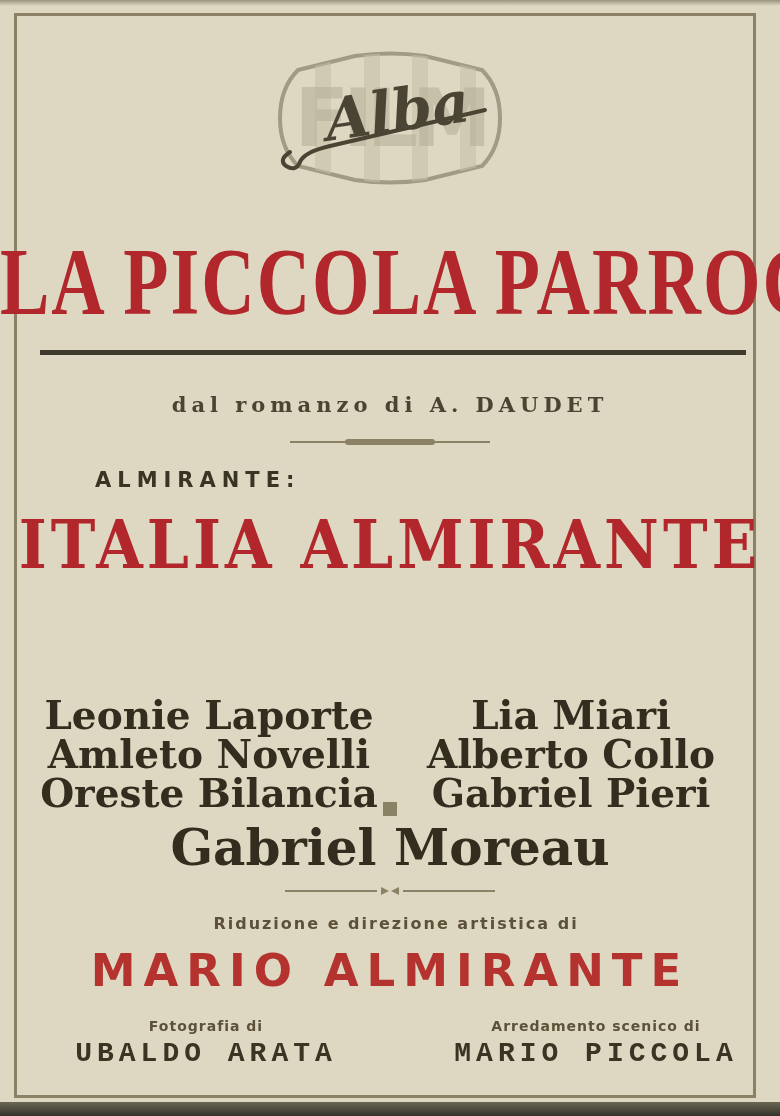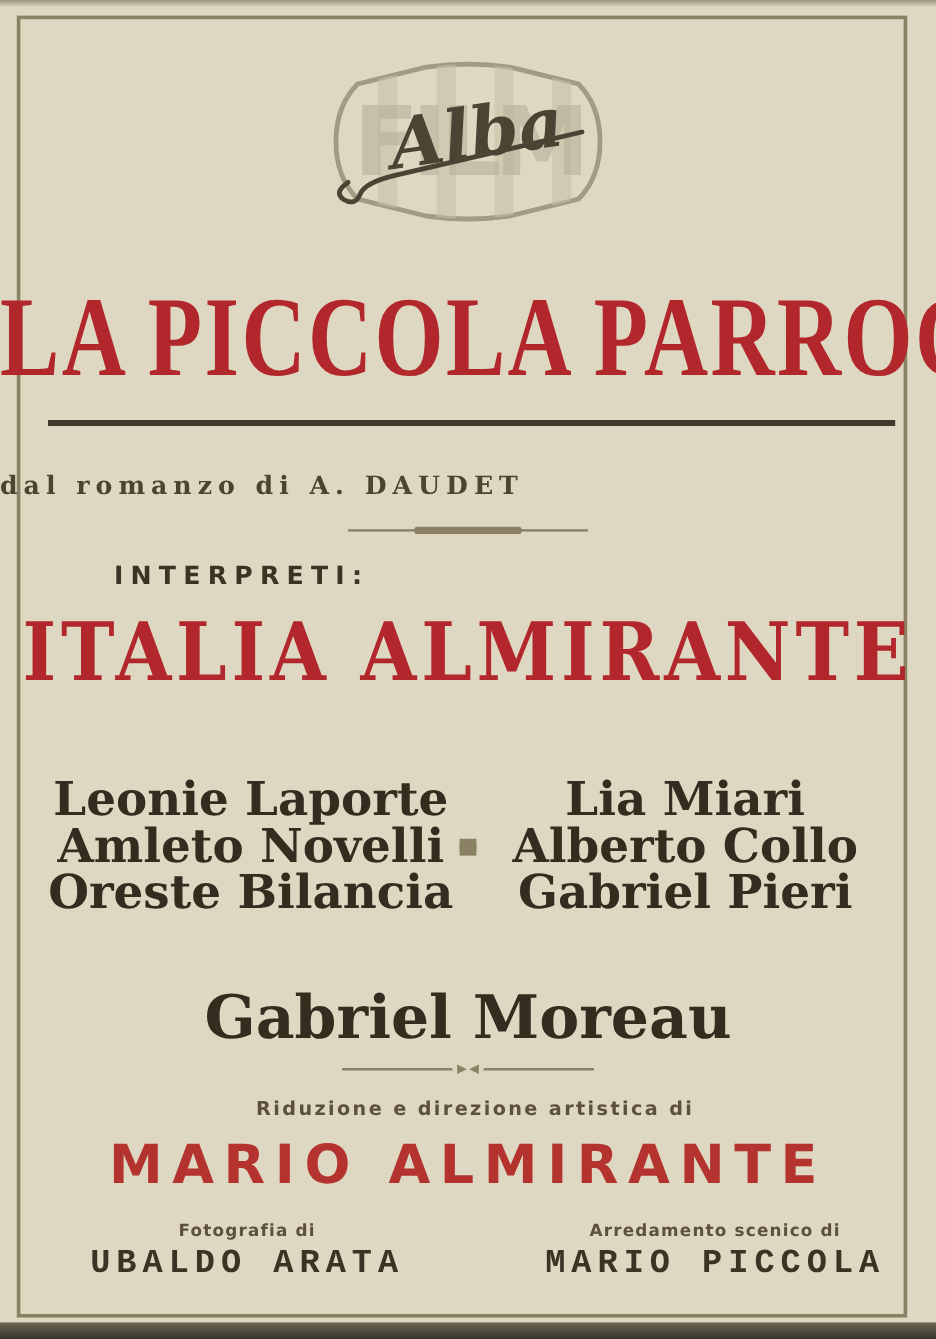--- a/index.html
+++ b/index.html
@@ -61,20 +61,21 @@
     transform-origin:top center;
     white-space:nowrap;
   }
   .title-rule{
     position:absolute;left:40px;right:34px;top:350px;
     height:5px;background:#3f3b2c;
   }
 
   .source-line{
     position:absolute;left:0;right:0;top:392px;
+    text-align:center;
     font-family:"DejaVu Serif", serif;
     font-weight:bold;
     font-size:21px;
     letter-spacing:5px;
     color:#4a4430;
   }
   .ornament1{
     position:absolute;left:290px;top:438px;width:200px;height:8px;
   }
   .ornament1 .line{
@@ -102,21 +103,21 @@
     font-size:60px;
     letter-spacing:4px;
     color:#b2272b;
     transform:scaleY(1.12);
     transform-origin:top center;
     white-space:nowrap;
   }
 
   .cast-grid{
     position:absolute;left:40px;right:40px;top:598px;height:215px;
-    display:flex;align-items:center;
+    display:flex;align-items:flex-end;
   }
   .cast-col{
     flex:1;display:flex;flex-direction:column;justify-content:space-between;
     text-align:center;
   }
   .cast-name{
     font-family:"DejaVu Serif", serif;
     font-weight:bold;
     font-size:39px;
     color:#332d1f;
@@ -234,21 +235,21 @@
 
   <div class="title">LA PICCOLA PARROCCHIA</div>
   <div class="title-rule"></div>
 
   <div class="source-line">dal romanzo di A. DAUDET</div>
   <div class="ornament1">
     <div class="line"></div>
     <div class="bar"></div>
   </div>
 
-  <div class="cast-header">INTERPRETI:</div>
+  <div class="cast-header">ALMIRANTE:</div>
   <div class="lead-actor">ITALIA ALMIRANTE</div>
 
   <div class="cast-grid">
     <div class="cast-col">
       <div class="cast-name">Leonie Laporte</div>
       <div class="cast-name">Amleto Novelli</div>
       <div class="cast-name">Oreste Bilancia</div>
     </div>
     <div class="cast-divider"></div>
     <div class="cast-col">

